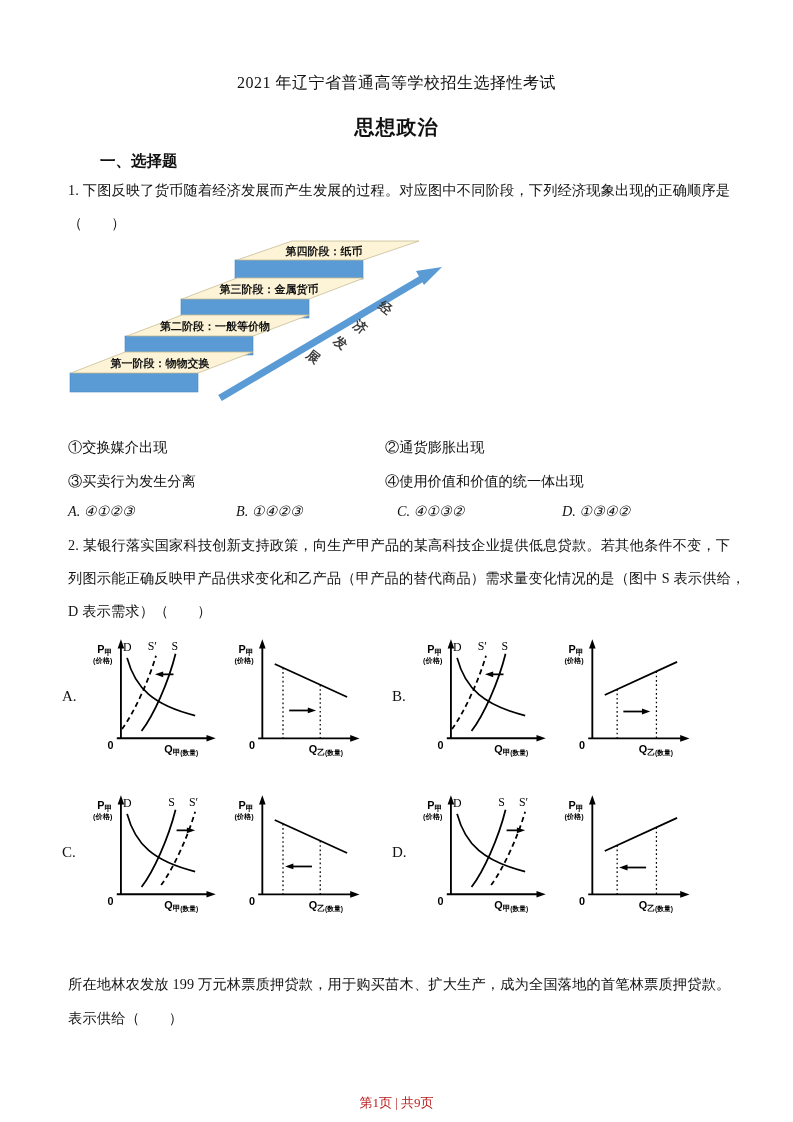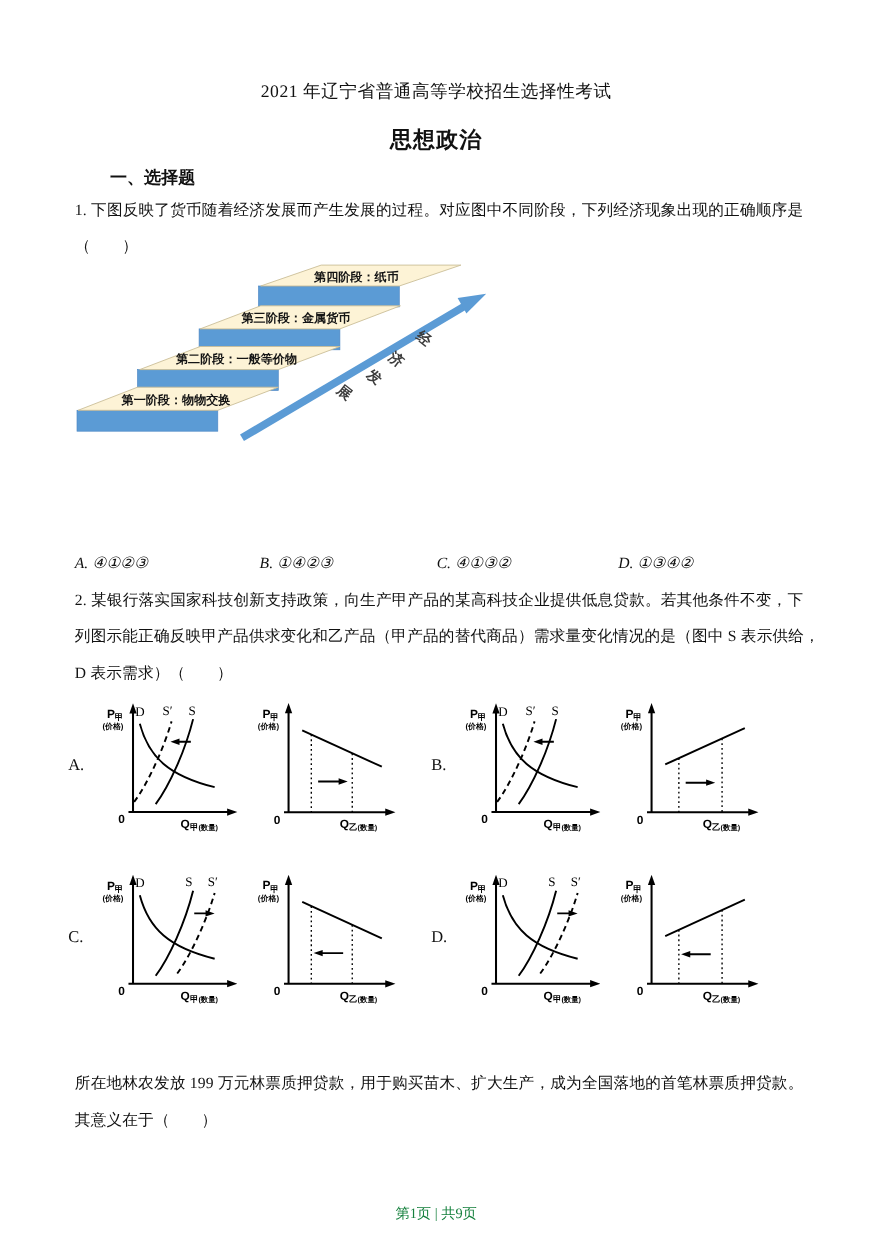--- a/index.html
+++ b/index.html
@@ -18,21 +18,21 @@
   .choice{position:absolute;white-space:nowrap;font-style:italic;}
   .cA{left:0;} .cB{left:168px;} .cC{left:329px;} .cD{left:494px;}
   .q2l1{top:536px;} .q2l2{top:569px;} .q2l3{top:602px;}
   .q3l1{top:941px;} .q3l2{top:975px;} .q3l3{top:1009px;}
   .diagram{position:absolute;left:66px;top:232px;}
   .graphrow{position:absolute;left:0;width:793px;height:156px;}
   .rowAB{top:618px;} .rowCD{top:774px;}
   .opt{position:absolute;display:flex;align-items:center;gap:4px;height:156px;}
   .optA,.optC{left:62px;} .optB,.optD{left:392px;}
   .optletter{font-size:15px;width:24px;}
-  .footer{position:absolute;left:0;top:1094px;width:793px;text-align:center;font-size:13px;color:#15803d;}
+  .footer{position:absolute;left:0;top:1094px;width:793px;text-align:center;font-size:13px;color:#b91c1c;}
   
   svg text{font-family:"Liberation Sans","DejaVu Sans",sans-serif;}
   .ax{stroke:#000;stroke-width:1.8;fill:none;}
   .axhead{fill:#000;}
   .curve{stroke:#000;stroke-width:1.7;fill:none;}
   .dash{stroke-dasharray:5,3.5;}
   .dot{stroke:#000;stroke-width:1.2;fill:none;stroke-dasharray:1.6,2.6;}
   .axlbl{font-size:10.5px;font-weight:700;}
   .axsub{font-size:7px;font-weight:700;}
   .zero{font-size:10.5px;font-weight:700;}
@@ -73,20 +73,26 @@
     <g>
       <line x1="154" y1="166" x2="362" y2="43" stroke="#5b9bd5" stroke-width="7"></line>
       <polygon points="376,35 358,53 350,39" fill="#5b9bd5"></polygon>
     </g>
     <text class="arrow-ch" x="319" y="80" transform="rotate(38 319 76)">经</text>
     <text class="arrow-ch" x="294" y="99" transform="rotate(38 294 95)">济</text>
     <text class="arrow-ch" x="274" y="115" transform="rotate(38 274 111)">发</text>
     <text class="arrow-ch" x="247" y="129" transform="rotate(38 247 125)">展</text>
   </svg>
 
+  <div class="itemrow">
+    <span class="item i1">①交换媒介出现</span>
+    <span class="item i2">②通货膨胀出现</span>
+    <span class="item i3">③买卖行为发生分离</span>
+    <span class="item i4">④使用价值和价值的统一体出现</span>
+  </div>
 
   <div class="choicerow">
     <span class="choice cA"><span>A.</span> <span>④①②③</span></span>
     <span class="choice cB"><span>B.</span> <span>①④②③</span></span>
     <span class="choice cC"><span>C.</span> <span>④①③②</span></span>
     <span class="choice cD"><span>D.</span> <span>①③④②</span></span>
   </div>
 
   <div class="line q2l1">2. 某银行落实国家科技创新支持政策，向生产甲产品的某高科技企业提供低息贷款。若其他条件不变，下</div>
   <div class="line q2l2">列图示能正确反映甲产品供求变化和乙产品（甲产品的替代商品）需求量变化情况的是（图中 S 表示供给，</div>
@@ -256,17 +262,17 @@
         <line class="dot" x1="95" y1="35.1" x2="95" y2="100"></line>
         <g>
             <line class="curve" x1="85" y1="74" x2="65" y2="74"></line>
             <polygon points="59,74 67,71.2 67,76.8"></polygon>
           </g>
       </svg>
     </div>
   </div>
 
   <div class="line q3l2">所在地林农发放 199 万元林票质押贷款，用于购买苗木、扩大生产，成为全国落地的首笔林票质押贷款。</div>
-  <div class="line q3l3">其意义在于（　　）</div>
+  <div class="line q3l3">表示供给（　　）</div>
 
   <div class="footer">第1页 | 共9页</div>
 
 </div>
 
 </body></html>

